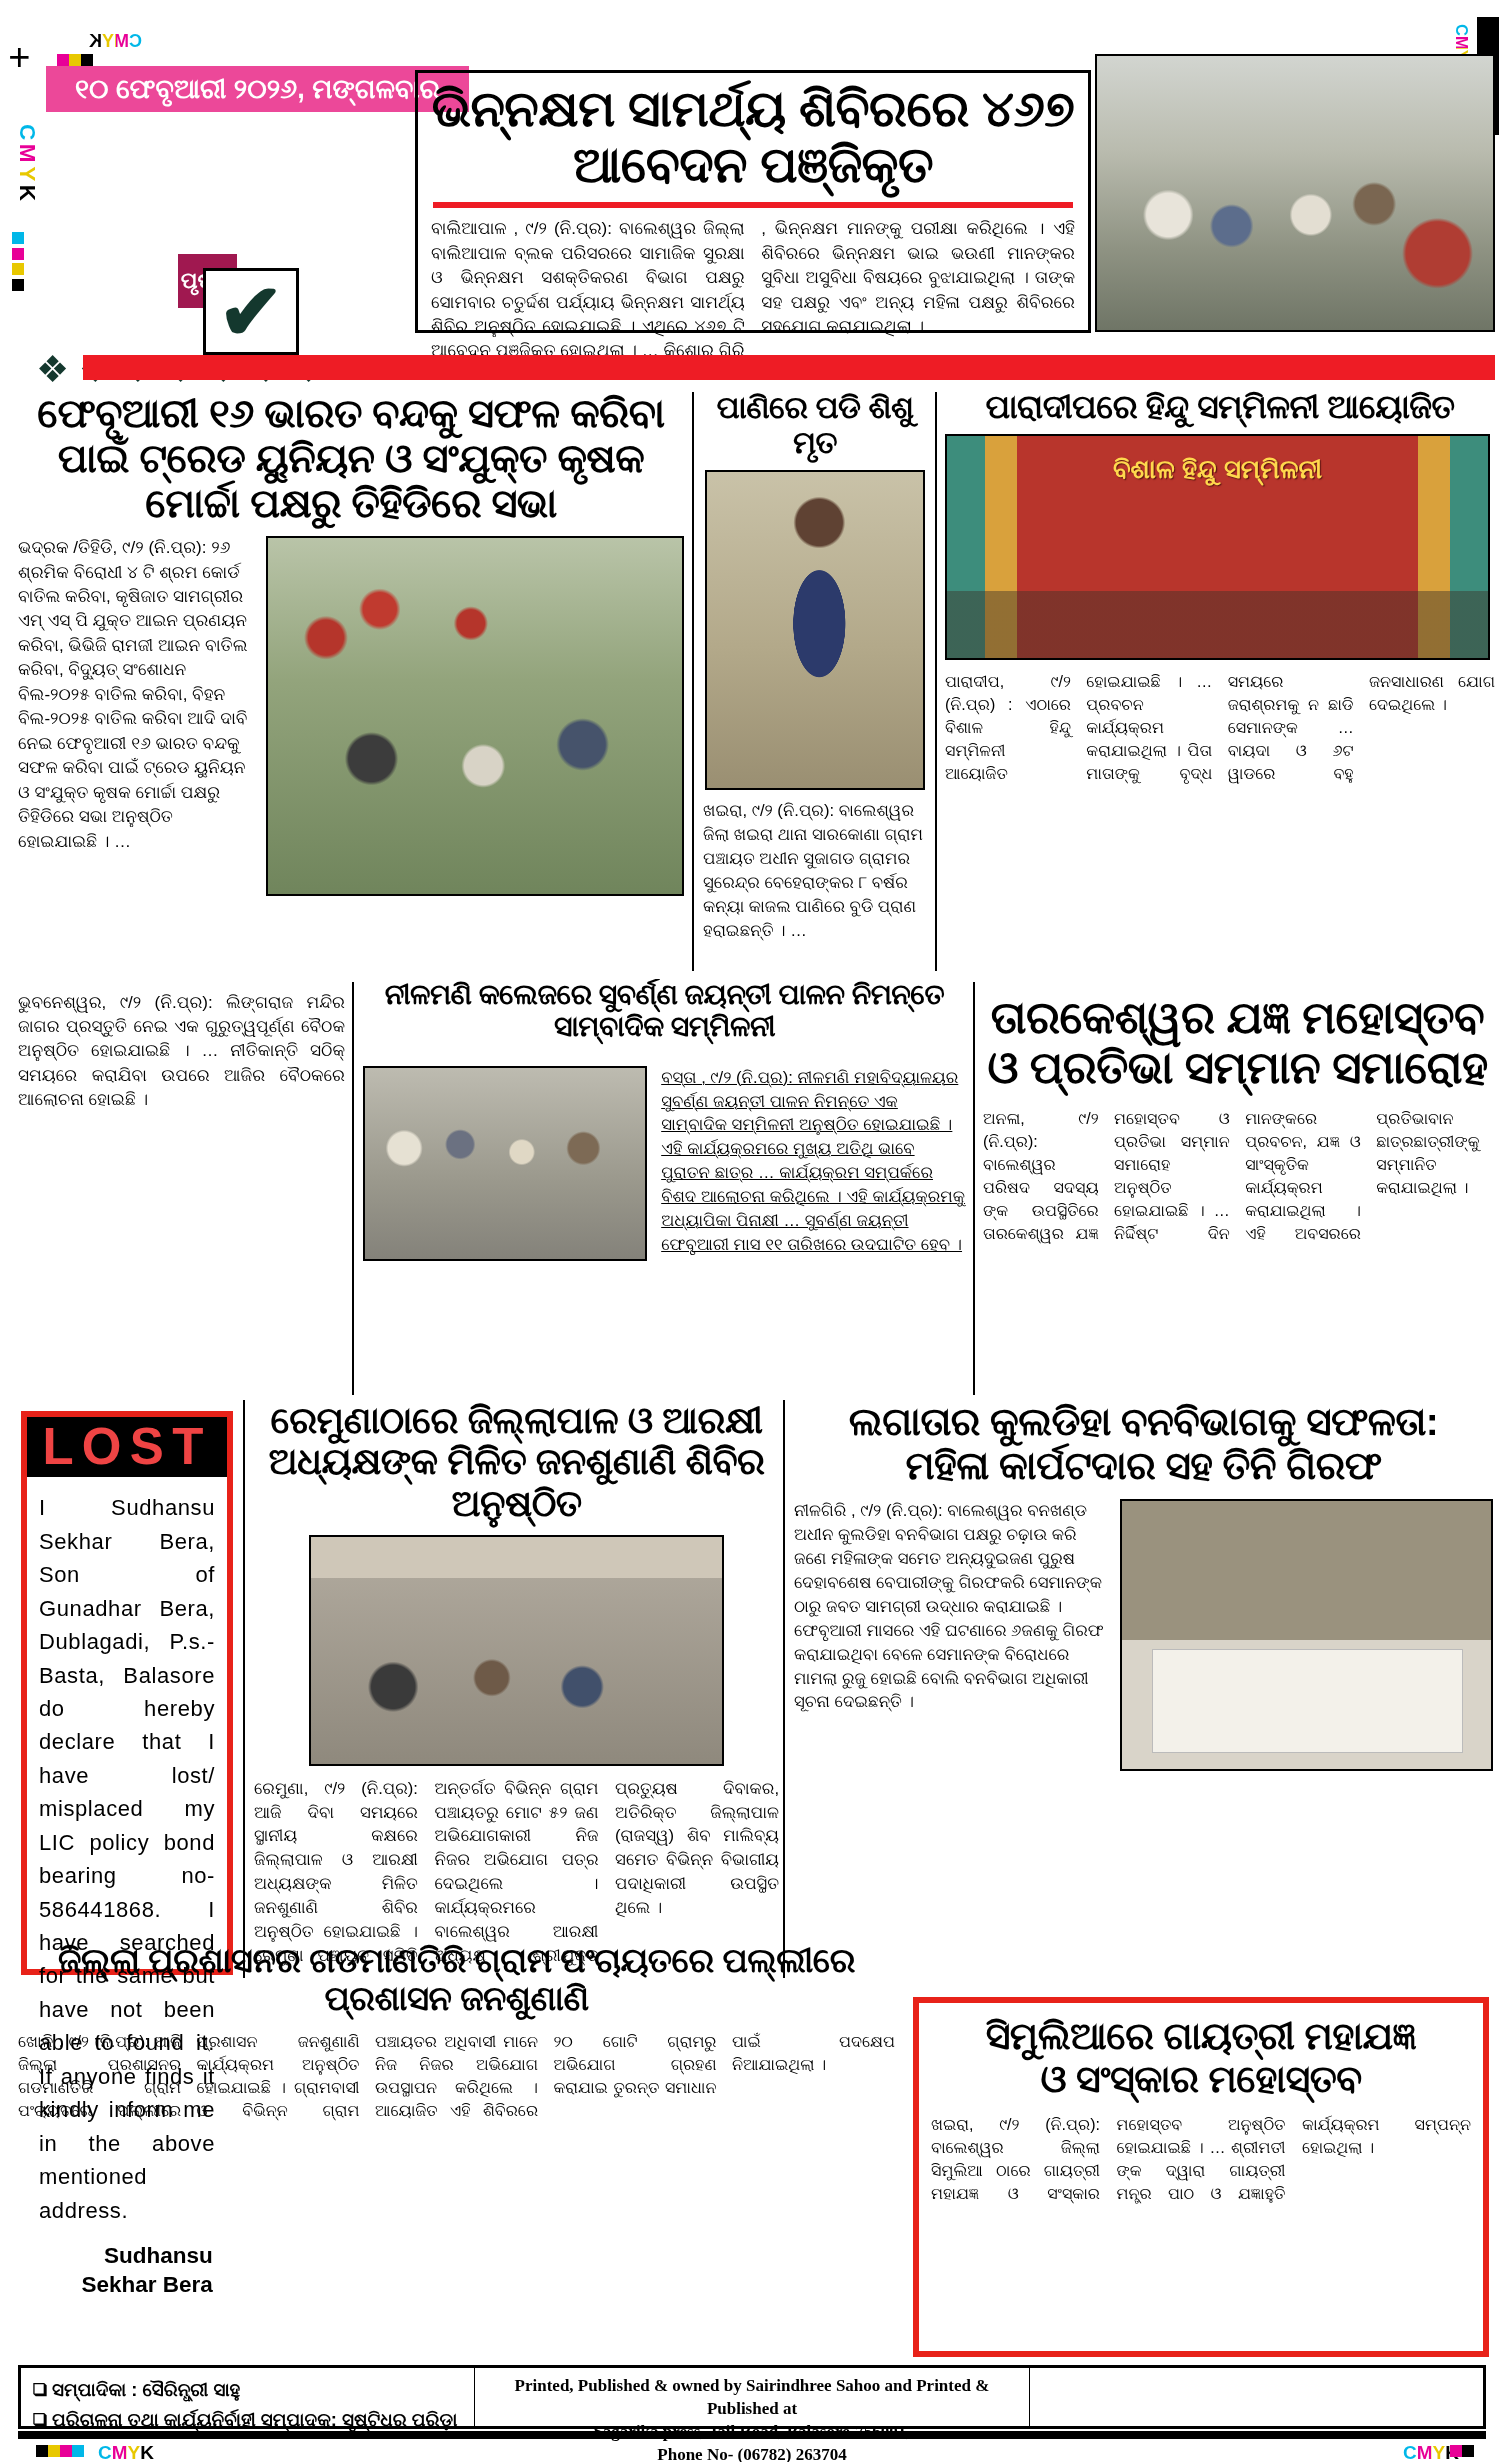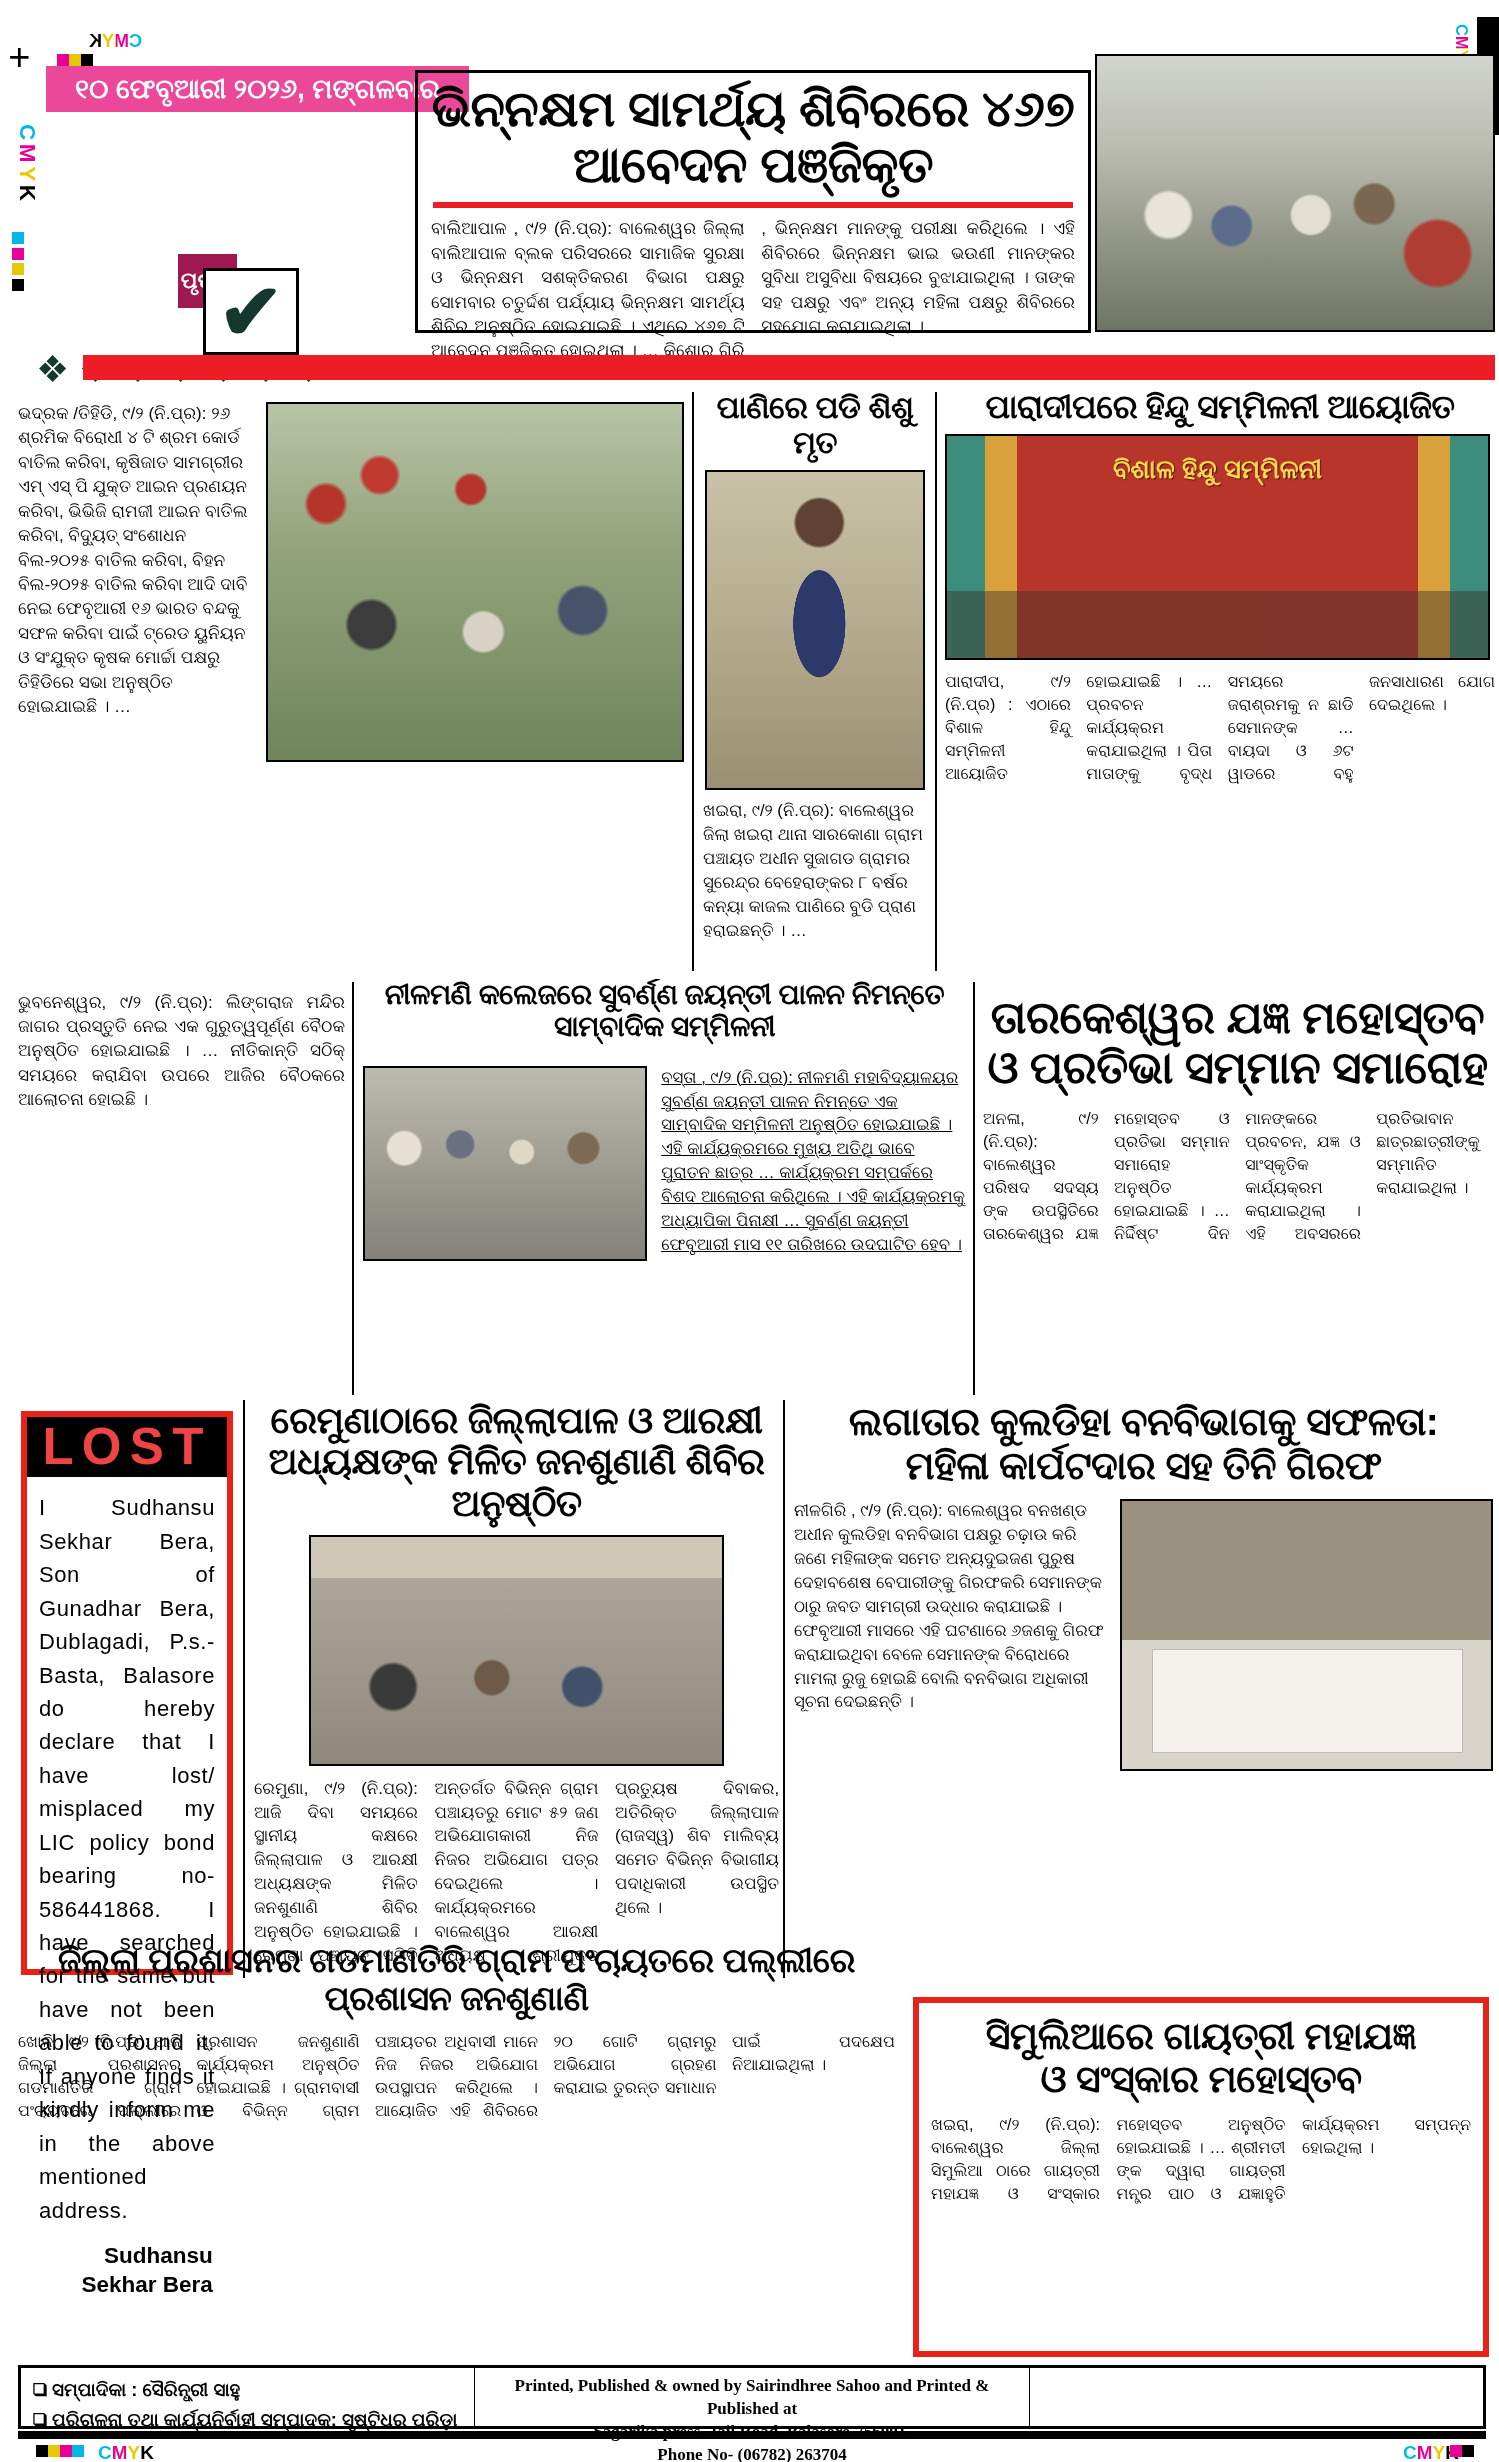--- a/index.html
+++ b/index.html
@@ -126,20 +126,21 @@
   <div class="abs top-box" style="left:415px;top:70px;width:676px;height:263px;">
     <div class="hl" style="font-size:50px;">ଭିନ୍ନକ୍ଷମ ସାମର୍ଥ୍ୟ ଶିବିରରେ ୪୬୭ ଆବେଦନ ପଞ୍ଜିକୃତ</div>
     <div class="red-rule" style="height:6px;margin:8.3px 2.4px 9.5px 2.4px;"></div>
     <div class="body-text cols-2" style="height:166px;overflow:hidden;">ବାଲିଆପାଳ , ୯/୨ (ନି.ପ୍ର): ବାଲେଶ୍ୱର ଜିଲ୍ଲା ବାଲିଆପାଳ ବ୍ଲକ ପରିସରରେ ସାମାଜିକ ସୁରକ୍ଷା ଓ ଭିନ୍ନକ୍ଷମ ସଶକ୍ତିକରଣ ବିଭାଗ ପକ୍ଷରୁ ସୋମବାର ଚତୁର୍ଦ୍ଦଶ ପର୍ଯ୍ୟାୟ ଭିନ୍ନକ୍ଷମ ସାମର୍ଥ୍ୟ ଶିବିର ଅନୁଷ୍ଠିତ ହୋଇଯାଇଛି । ଏଥିରେ ୪୬୭ ଟି ଆବେଦନ ପଞ୍ଜିକୃତ ହୋଇଥିଲା । … କିଶୋର ଗିରି , ଭିନ୍ନକ୍ଷମ ମାନଙ୍କୁ ପରୀକ୍ଷା କରିଥିଲେ । ଏହି ଶିବିରରେ ଭିନ୍ନକ୍ଷମ ଭାଇ ଭଉଣୀ ମାନଙ୍କର ସୁବିଧା ଅସୁବିଧା ବିଷୟରେ ବୁଝାଯାଇଥିଲା । ତାଙ୍କ ସହ ପକ୍ଷରୁ ଏବଂ ଅନ୍ୟ ମହିଳା ପକ୍ଷରୁ ଶିବିରରେ ସହଯୋଗ କରାଯାଇଥିଲା ।</div>
   </div>
   <div class="abs photo ph-event" style="left:1095px;top:54px;width:400px;height:278px;"></div>
 
   <div class="abs red-rule" style="left:83px;top:355px;width:1412px;height:25px;"></div>
 
   <div class="abs" style="left:18px;top:391px;width:666px;height:580px;overflow:hidden;">
+    <div class="hl" style="font-size:40px;">ଫେବୃଆରୀ ୧୬ ଭାରତ ବନ୍ଦକୁ ସଫଳ କରିବା ପାଇଁ ଟ୍ରେଡ ୟୁନିୟନ ଓ ସଂଯୁକ୍ତ କୃଷକ ମୋର୍ଚ୍ଚା ପକ୍ଷରୁ ତିହିଡିରେ ସଭା</div>
     <div style="margin-top:10.7px;">
       <div class="photo ph-field float-r" style="width:418px;height:360px;"></div>
       <span class="body-text">ଭଦ୍ରକ /ତିହିଡି, ୯/୨ (ନି.ପ୍ର): ୨୬ ଶ୍ରମିକ ବିରୋଧୀ ୪ ଟି ଶ୍ରମ କୋର୍ଡ ବାତିଲ କରିବା, କୃଷିଜାତ ସାମଗ୍ରୀର ଏମ୍ ଏସ୍ ପି ଯୁକ୍ତ ଆଇନ ପ୍ରଣୟନ କରିବା, ଭିଭିଜି ରାମଜୀ ଆଇନ ବାତିଲ କରିବା, ବିଦ୍ୟୁତ୍ ସଂଶୋଧନ ବିଲ-୨୦୨୫ ବାତିଲ କରିବା, ବିହନ ବିଲ-୨୦୨୫ ବାତିଲ କରିବା ଆଦି ଦାବି ନେଇ ଫେବୃଆରୀ ୧୬ ଭାରତ ବନ୍ଦକୁ ସଫଳ କରିବା ପାଇଁ ଟ୍ରେଡ ୟୁନିୟନ ଓ ସଂଯୁକ୍ତ କୃଷକ ମୋର୍ଚ୍ଚା ପକ୍ଷରୁ ତିହିଡିରେ ସଭା ଅନୁଷ୍ଠିତ ହୋଇଯାଇଛି । …</span>
     </div>
   </div>
   <div class="abs vline" style="left:692px;top:392px;height:579px;"></div>
 
   <div class="abs" style="left:703px;top:391px;width:224px;height:580px;overflow:hidden;">
     <div class="hl" style="font-size:31px;">ପାଣିରେ ପଡି ଶିଶୁ ମୃତ</div>
     <div class="photo ph-girl" style="width:220px;height:320px;margin:9.5px auto;"></div>

